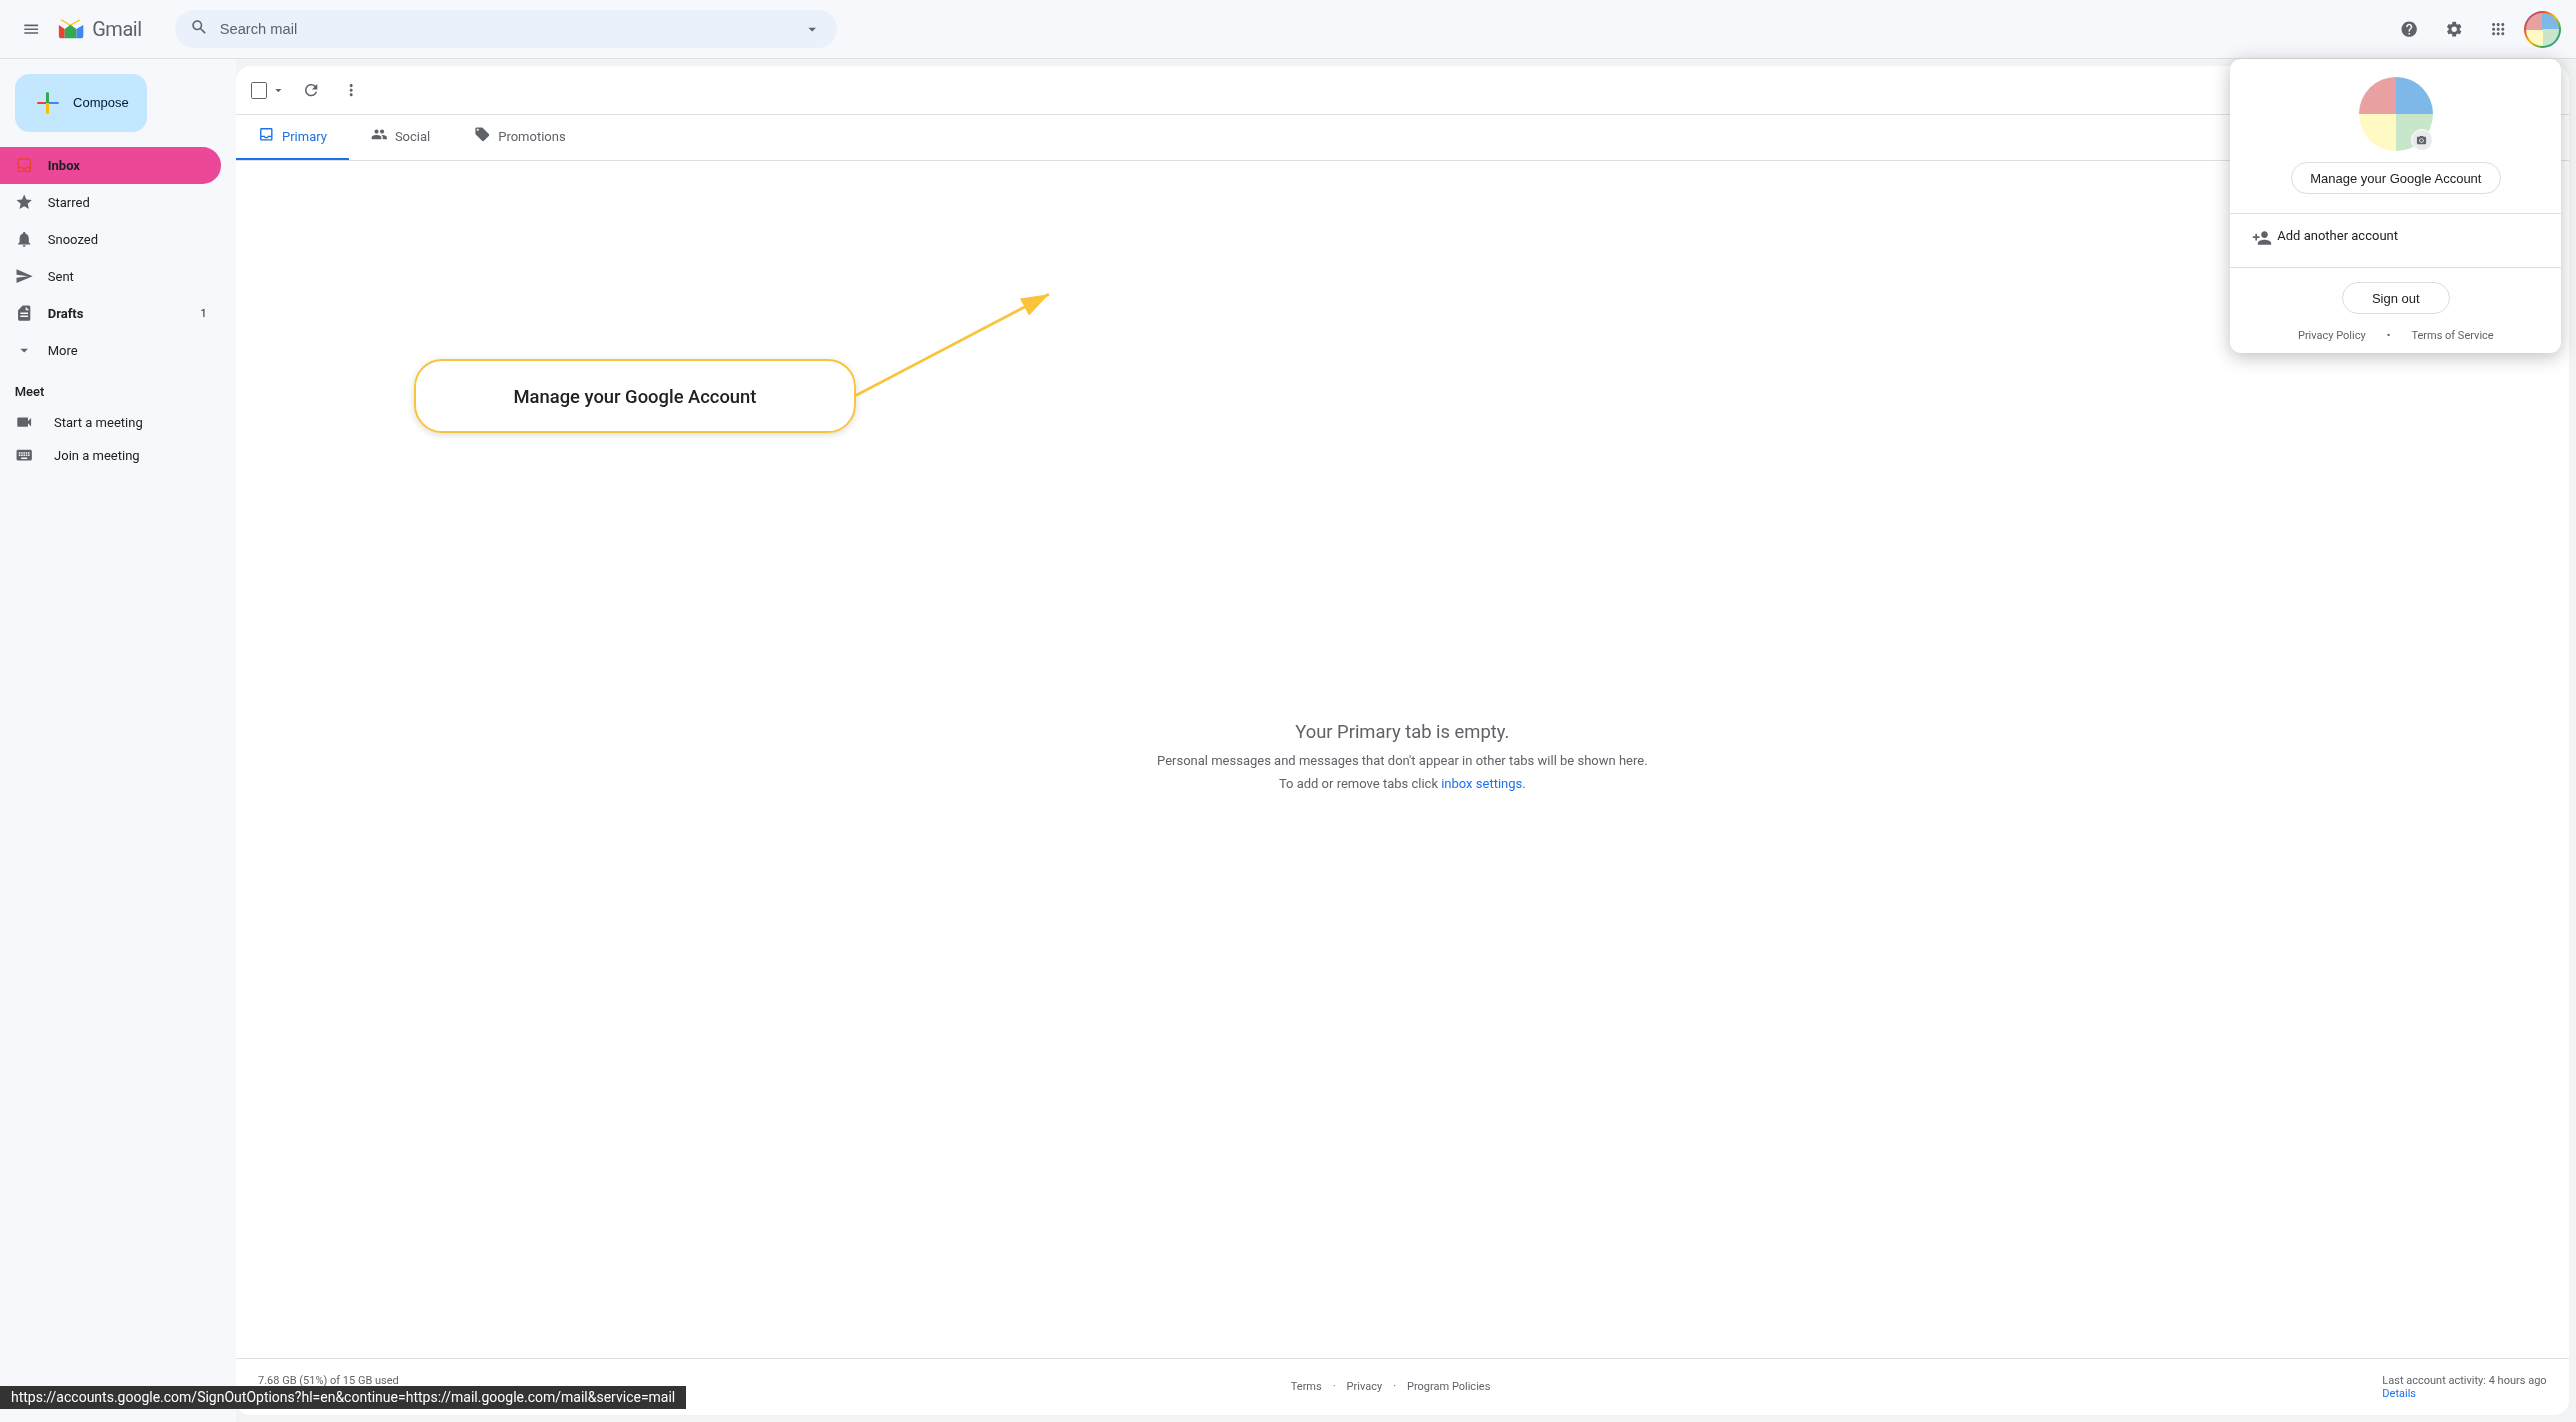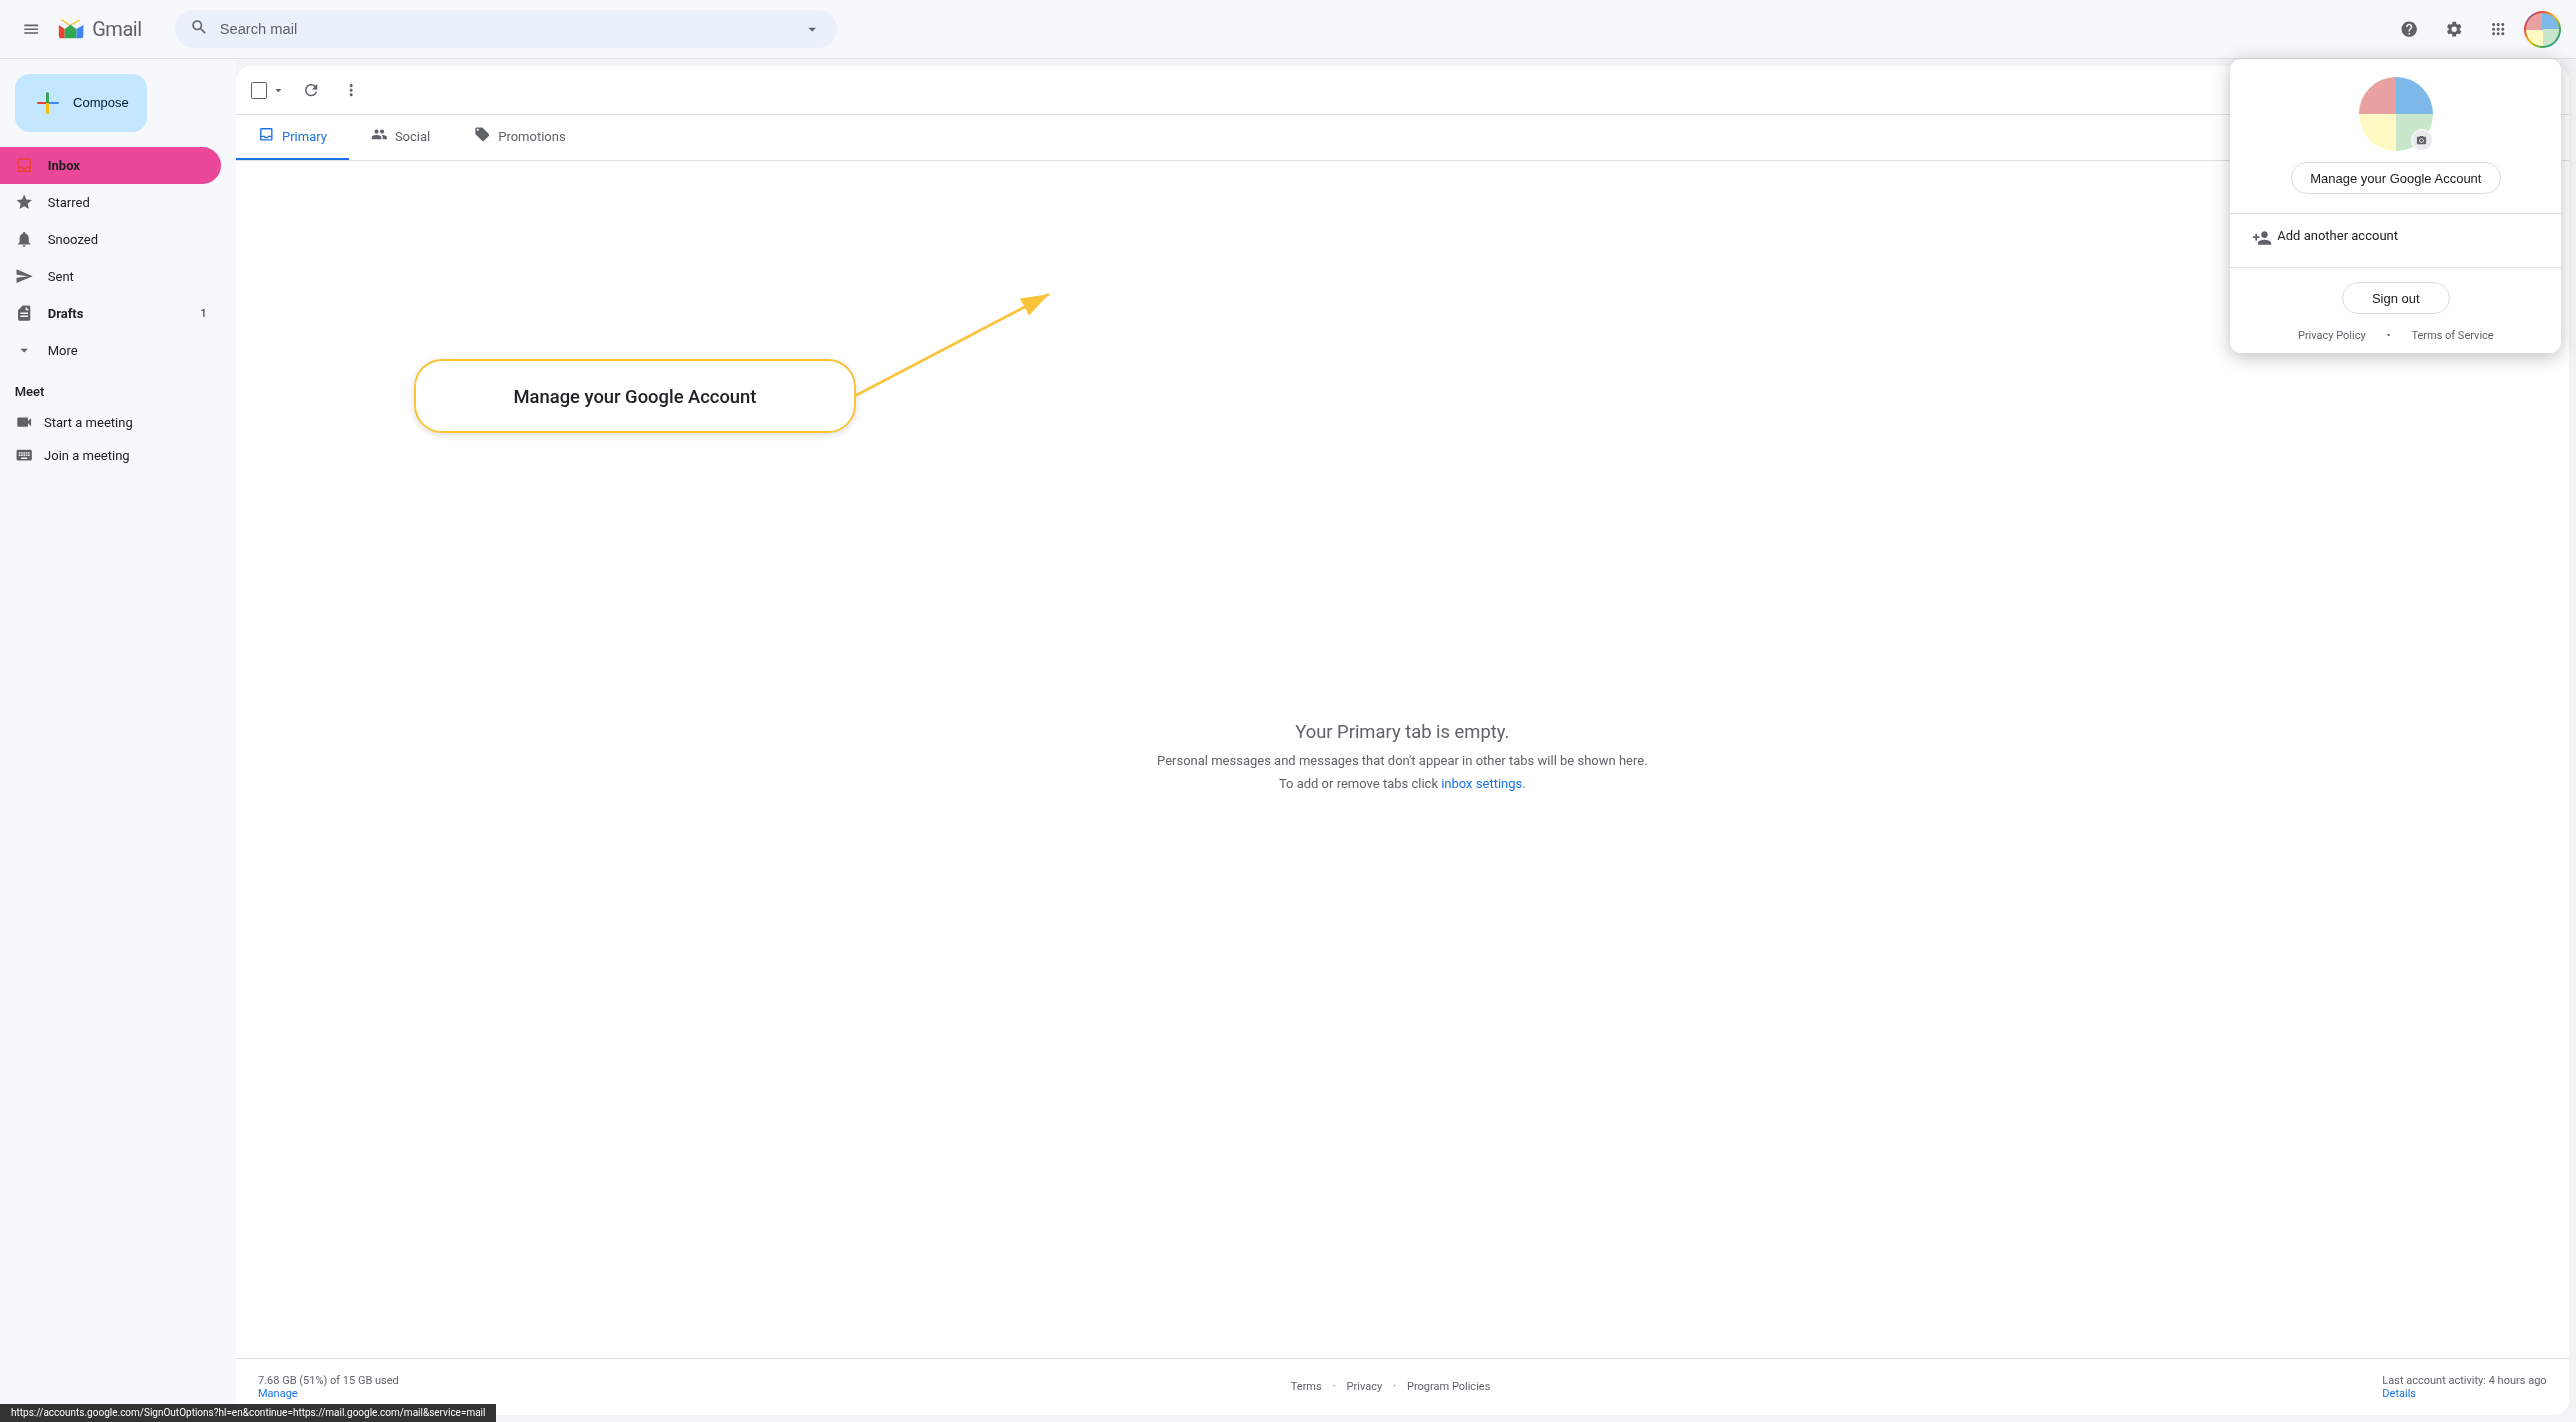--- a/index.html
+++ b/index.html
@@ -128,21 +128,21 @@
     }
     .nav-item.active { background: #ec4899; font-weight: 700; }
     .nav-item .nav-count {
       margin-left: auto; font-size: 11px; color: #202124;
     }
     .nav-icon { width: 18.4px; height: 18.4px; display: flex; align-items: center; justify-content: center; flex-shrink: 0; }
 
     .meet-section { padding: 14.7px 14.7px 7.4px; }
     .meet-title { font-size: 13px; font-weight: 500; color: #202124; margin-bottom: 7.4px; }
     .meet-item {
-      display: flex; align-items: center; gap: 11px;
+      display: flex; align-items: center; gap: 21px;
       padding: 7.4px 0; cursor: pointer; color: #202124; font-size: 13px;
     }
 
     
     .main-content {
       flex: 1;
       display: flex;
       flex-direction: column;
       overflow: hidden;
       background: #fff;
@@ -280,23 +280,23 @@
       border: 2.8px solid #f9c33a;
       border-radius: 28px;
       background: rgba(255,255,255,0.95);
       display: flex; align-items: center; justify-content: center;
       font-size: 20px; font-weight: 500; color: #202124;
       box-shadow: 0 1.8px 7.4px rgba(0,0,0,0.15);
     }
 
     
     .status-bar {
-      position: fixed; bottom: 0; left: 0;
+      position: fixed; bottom: 13px; left: 0;
       background: #333; color: #fff;
-      font-size: 10px; padding: 3.7px 11px;
+      font-size: 14px; padding: 3.7px 11px;
       z-index: 400;
     }
   </style>
 </head>
 <body>
 
 <div class="topbar">
   <button class="hamburger-btn">
     <svg width="18.4" height="18.4" viewBox="0 0 24 24" fill="#5f6368">
       <path d="M3 18h18v-2H3v2zm0-5h18v-2H3v2zm0-7v2h18V6H3z"></path>

